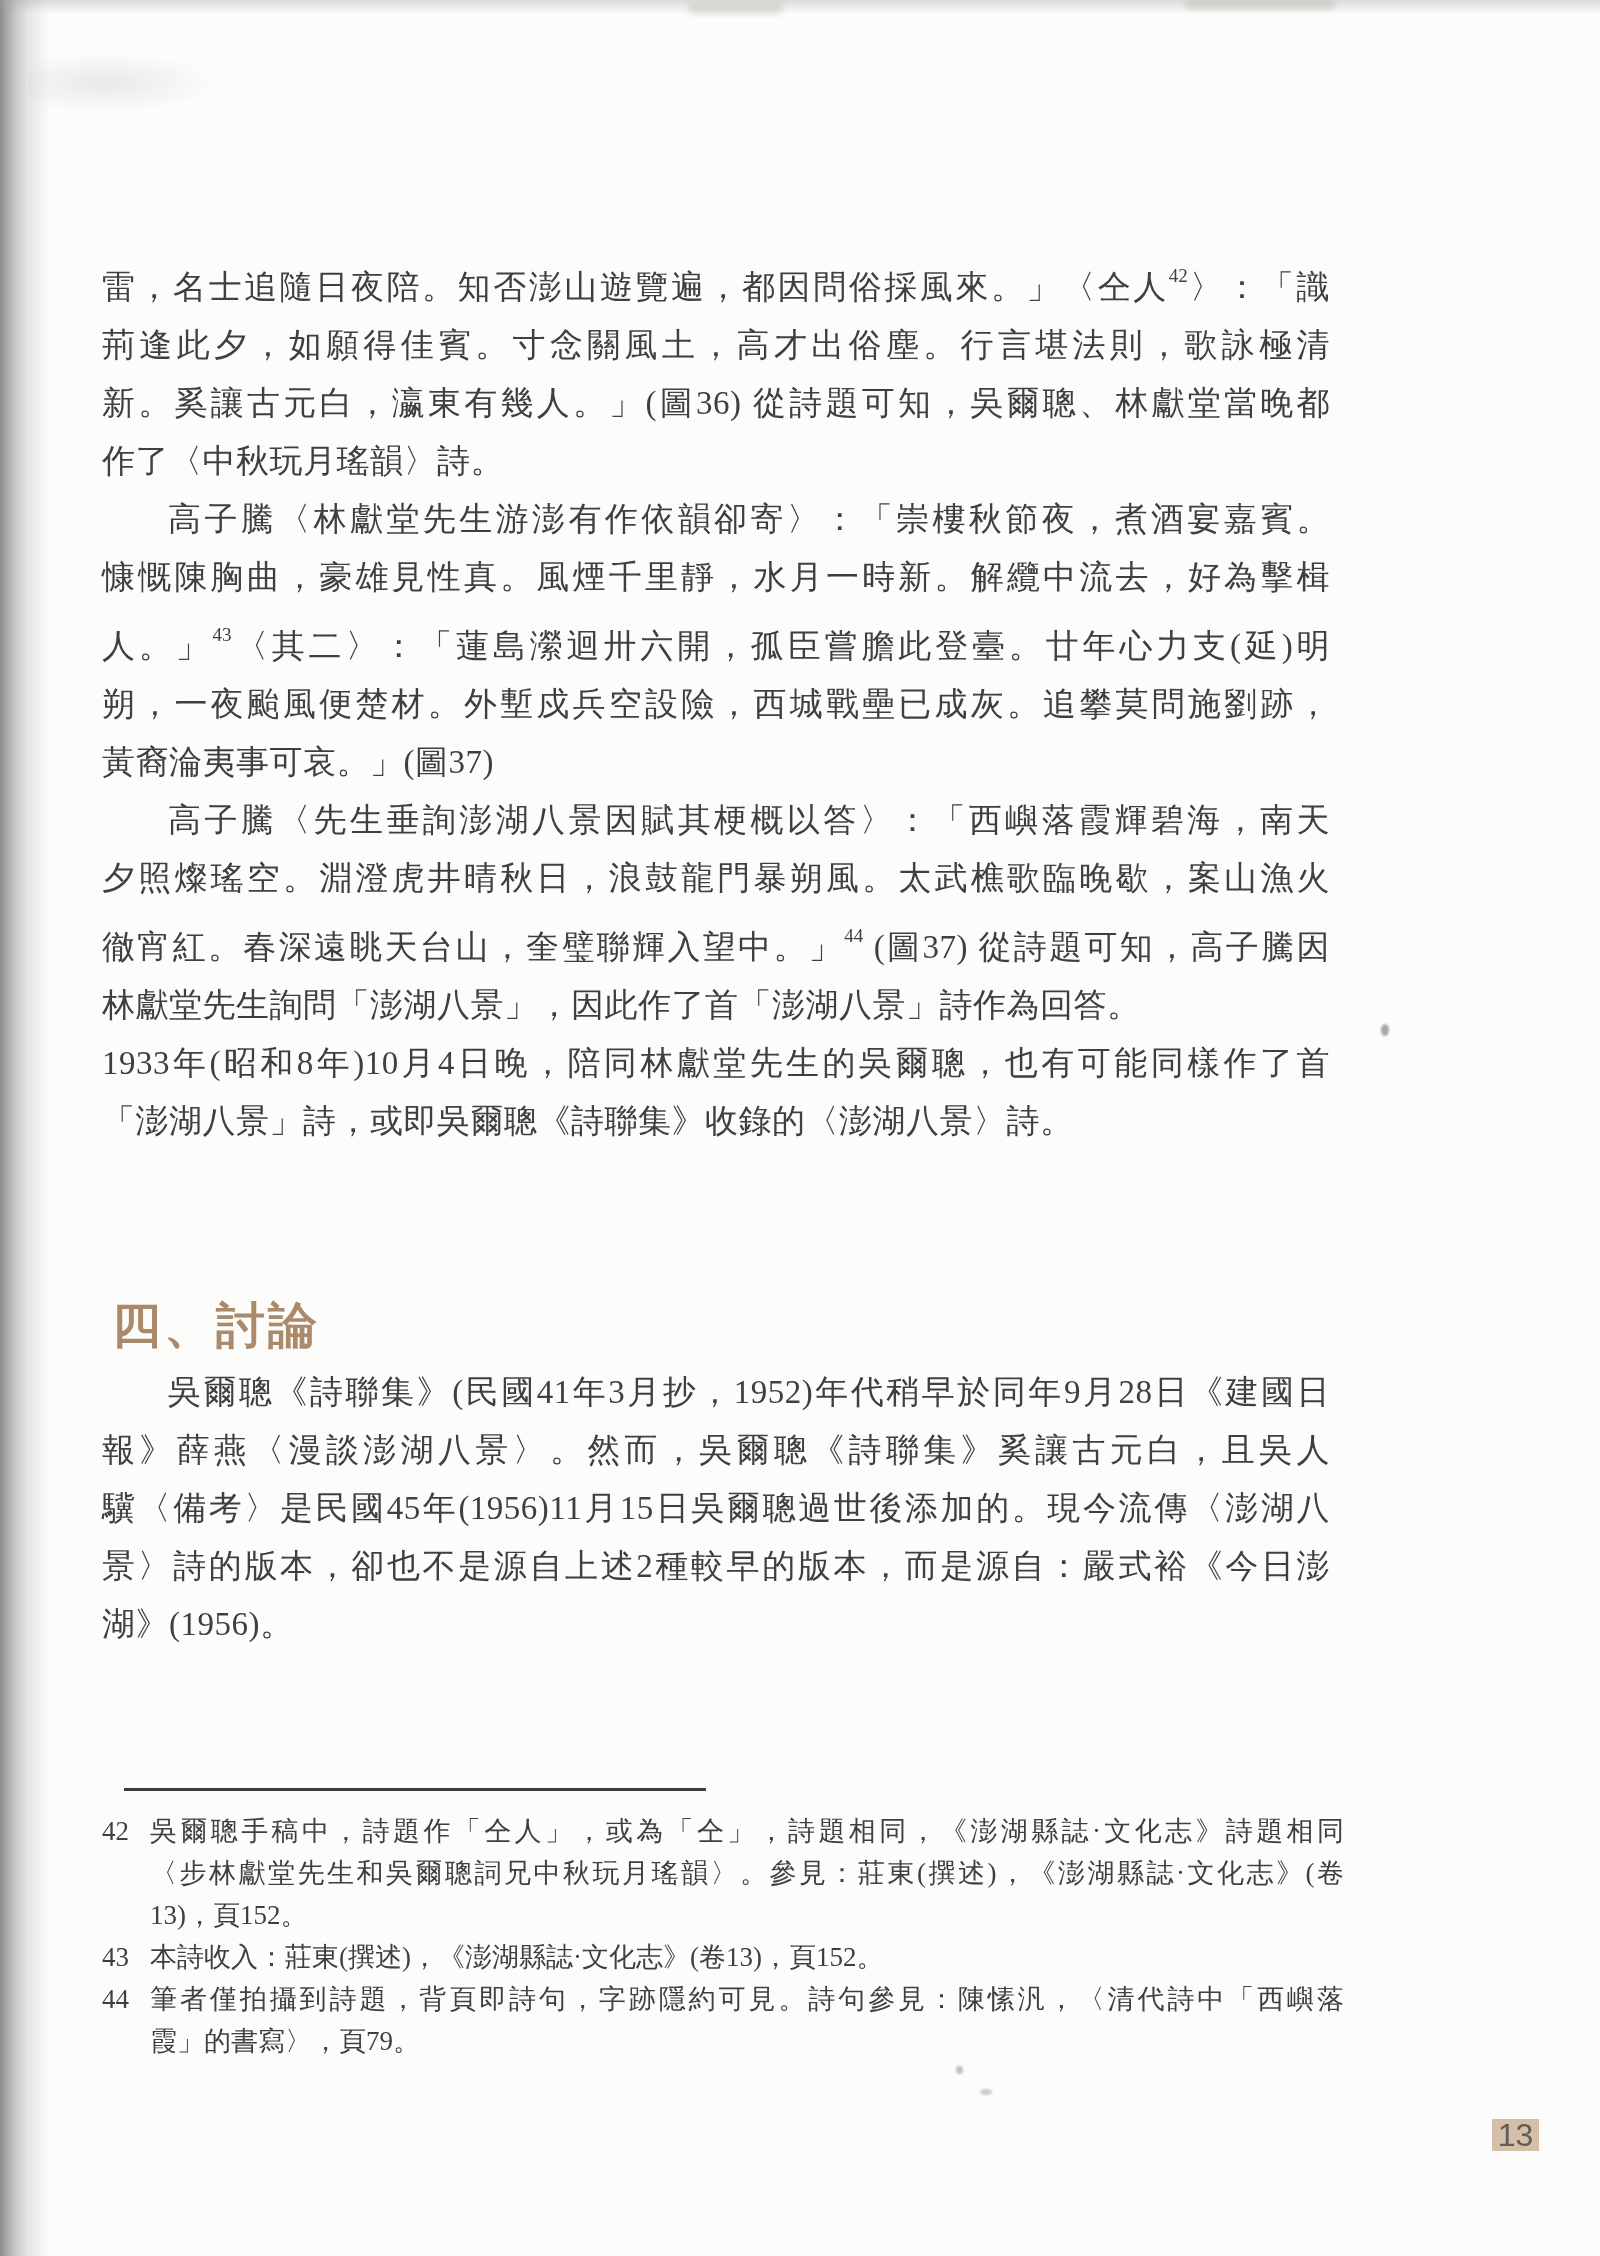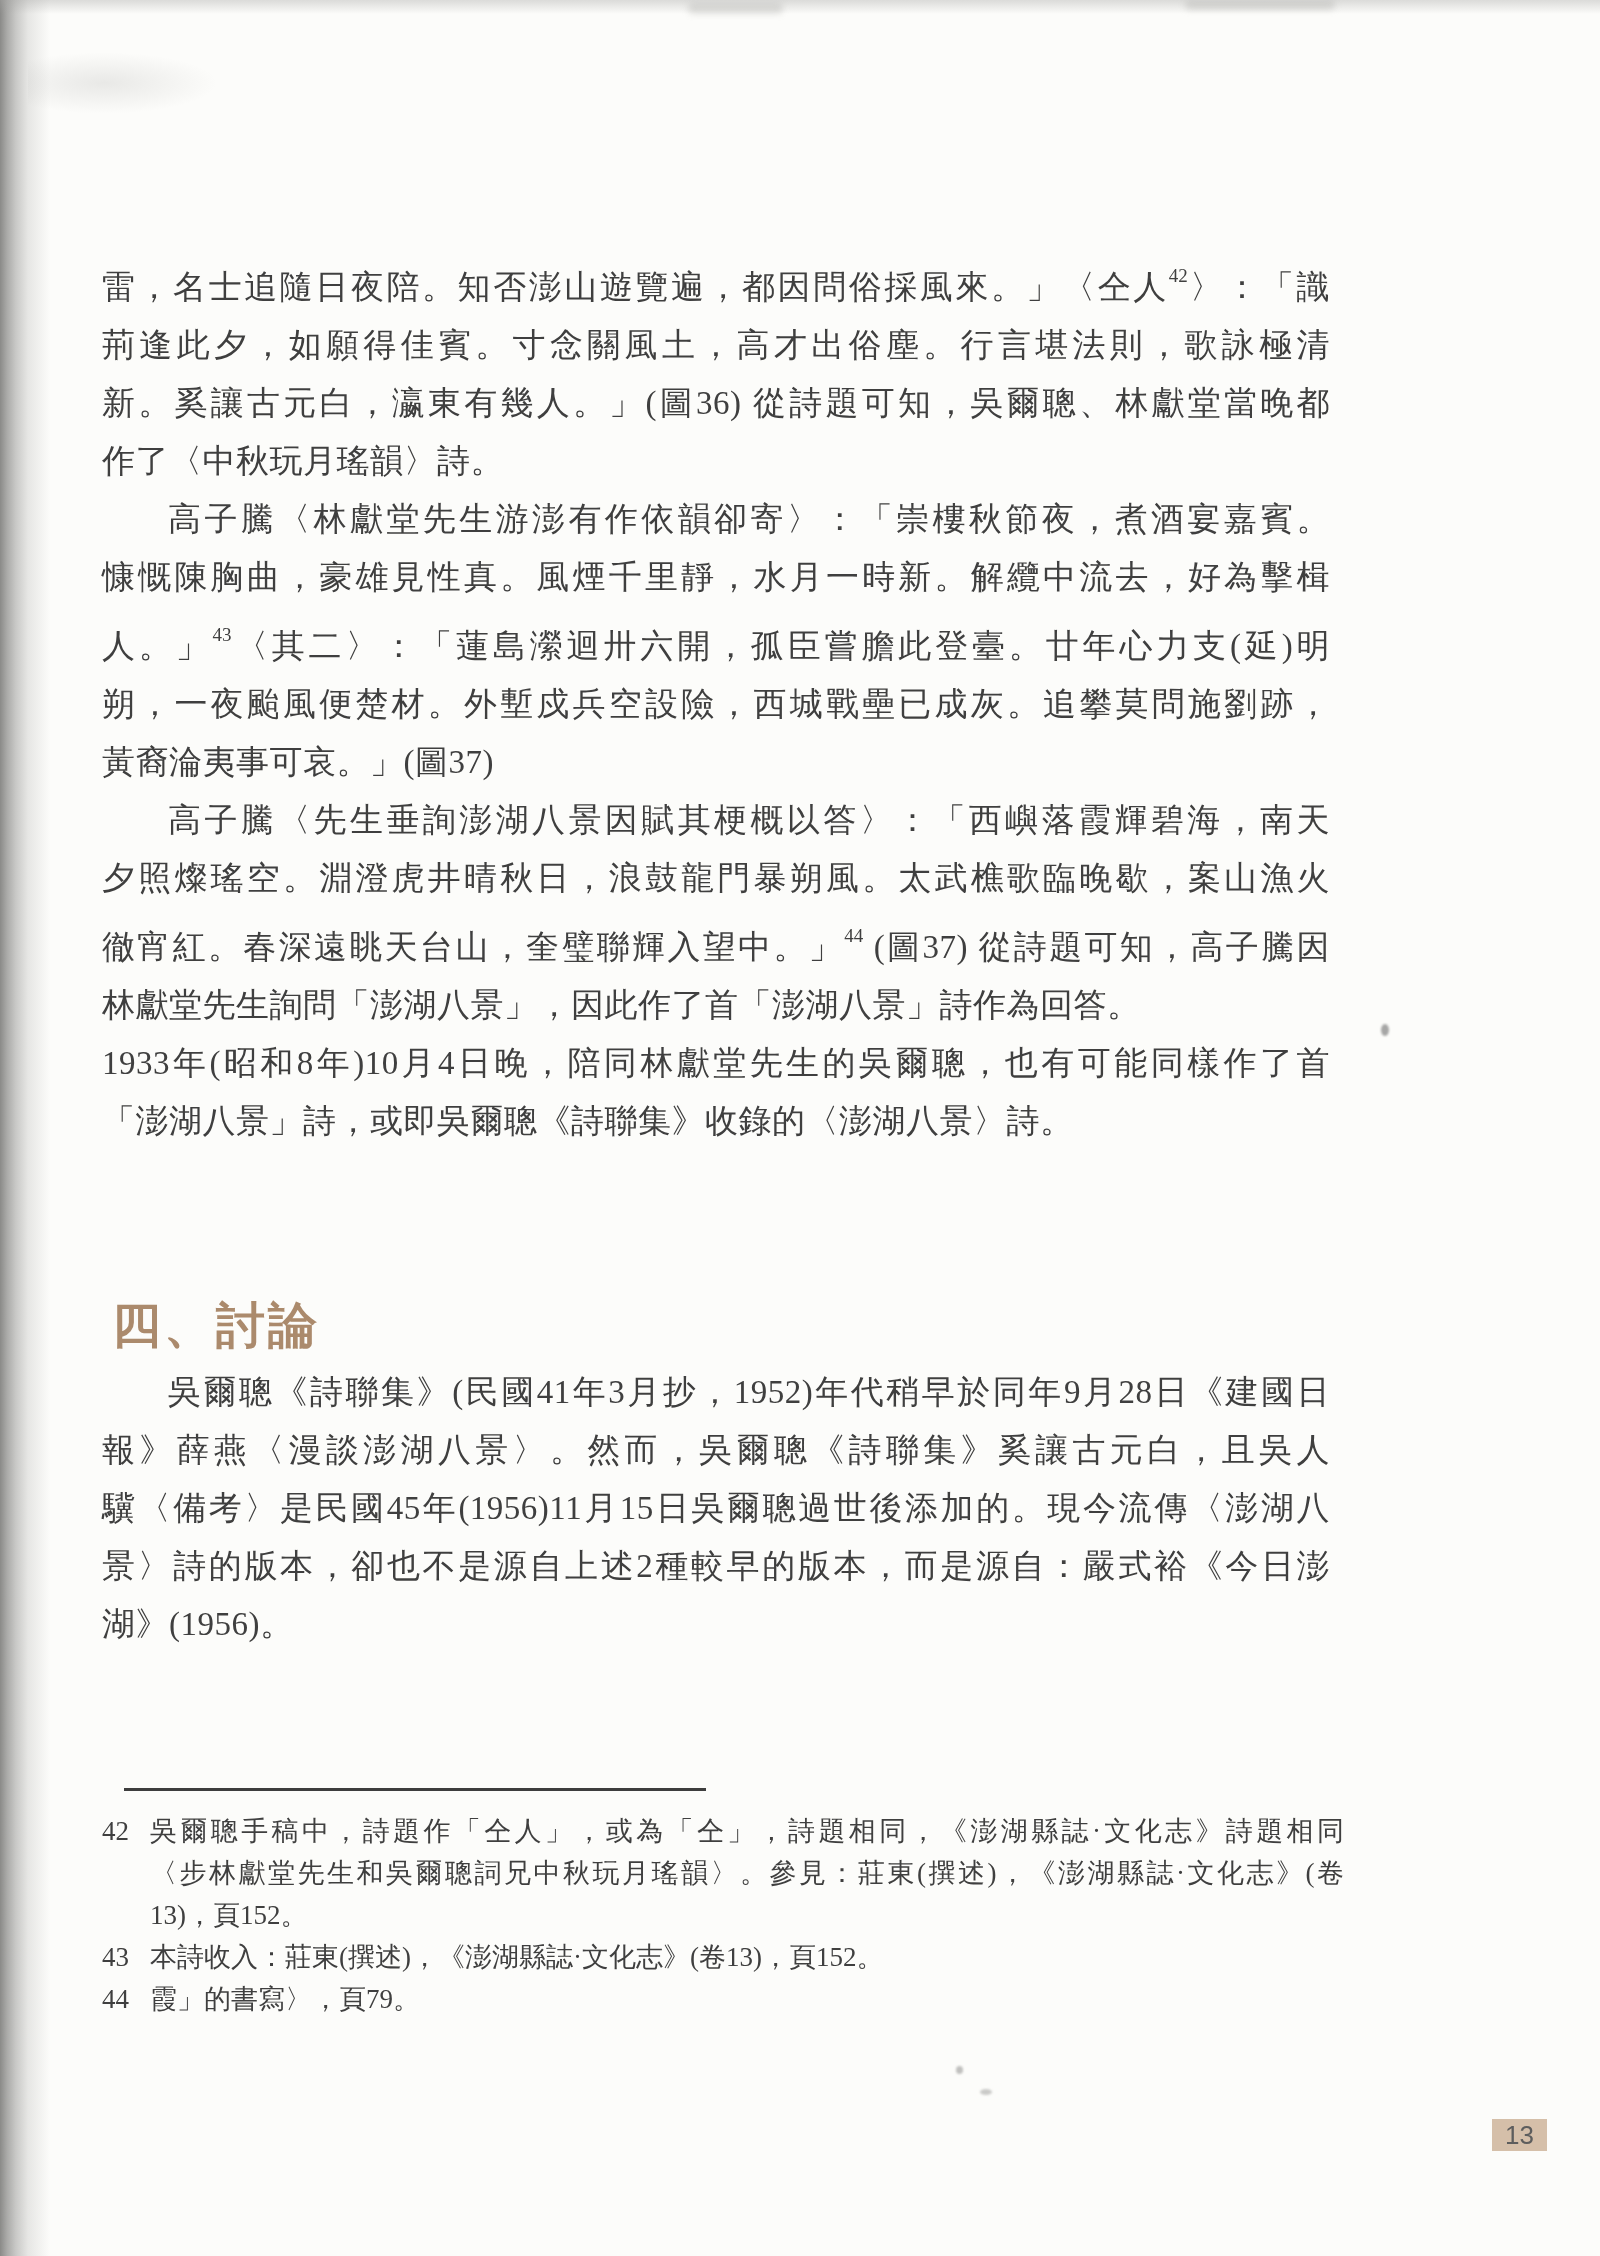--- a/index.html
+++ b/index.html
@@ -69,23 +69,23 @@
     background: #3d3d3d;
   }
   #footnotes {
     position: absolute; left: 102px; top: 1810px; width: 1242px;
     font-size: 27px; line-height: 42px; color: #3f3f3f;
   }
   .fn-row { display: flex; align-items: flex-start; }
   .fn-num { width: 48px; flex: 0 0 48px; }
   .fn-text { flex: 1; }
   #page-number {
-    position: absolute; left: 1492px; top: 2119px; width: 55px; height: 32px;
+    position: absolute; left: 1492px; top: 2119px; width: 47px; height: 32px;
     background: #d5bfa9; color: #5d5d5d;
-    font-family: "Liberation Sans", sans-serif; font-size: 26px;
+    font-family: "Liberation Sans", sans-serif; font-size: 32px;
     display: flex; align-items: center; justify-content: center;
   }
 </style>
 </head>
 <body>
 
 <div id="page">
 
   <div class="edge-left"></div>
   <div class="edge-top"></div>
@@ -150,20 +150,21 @@
     <div class="fn-row">
       <span class="fn-num">43</span>
       <div class="fn-text">
         <div class="ln">本詩收入：莊東(撰述)，《澎湖縣誌·文化志》(卷13)，頁152。</div>
       </div>
     </div>
 
     <div class="fn-row">
       <span class="fn-num">44</span>
       <div class="fn-text">
+        <div class="ln fill">筆者僅拍攝到詩題，背頁即詩句，字跡隱約可見。詩句參見：陳愫汎，〈清代詩中「西嶼落</div>
         <div class="ln">霞」的書寫〉，頁79。</div>
       </div>
     </div>
 
   </div>
 
   <div id="page-number">13</div>
 
 </div>
 

